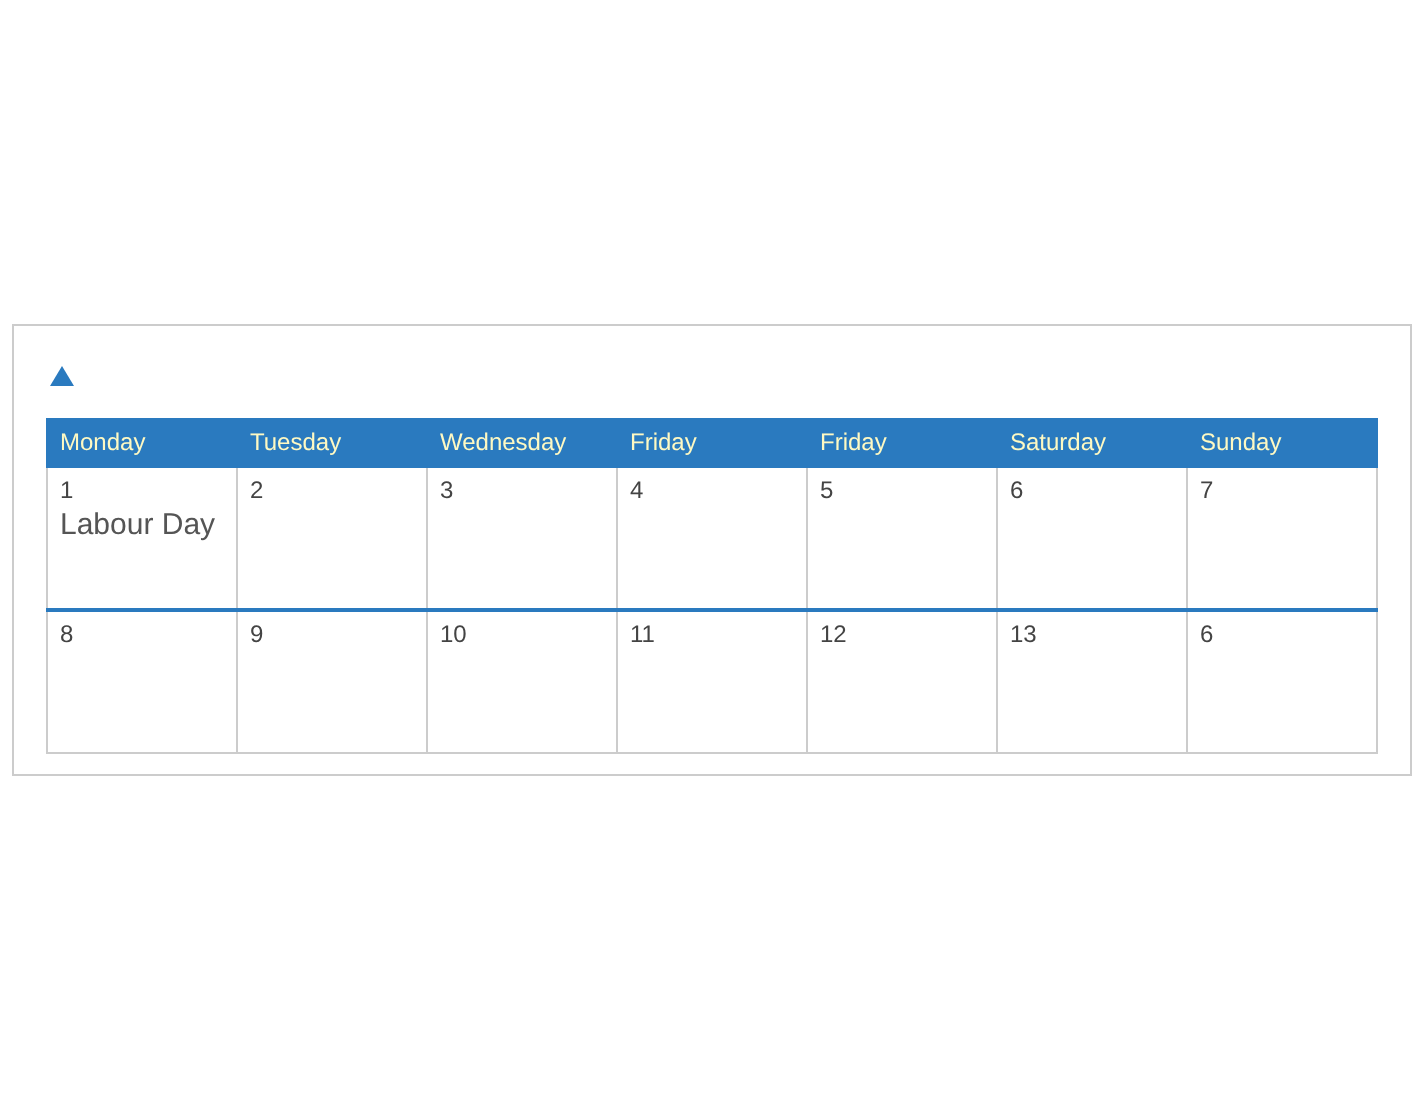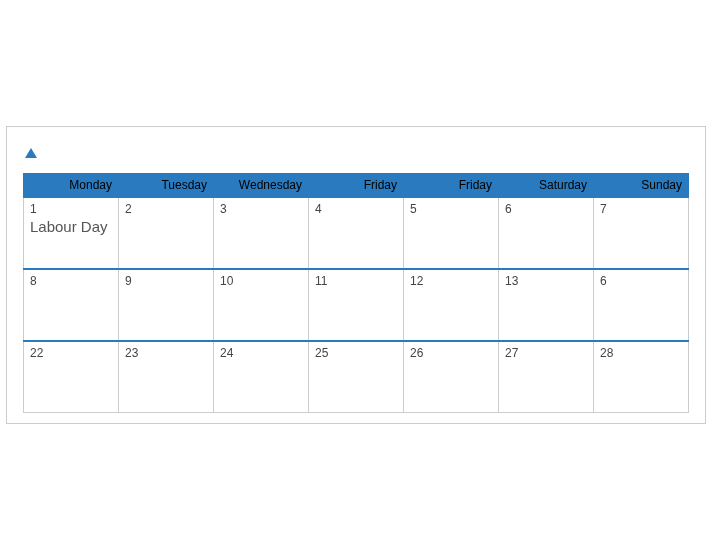--- a/index.html
+++ b/index.html
@@ -52,25 +52,25 @@
       font-weight: bold;
       min-width: 60px;
       text-align: right;
     }
     .calendar-grid {
       width: 100%;
       border-collapse: collapse;
     }
     .calendar-grid thead tr th {
       background: #2a7abf;
-      color: #000000;
+      color: #fef9c3;
       font-size: 12px;
       font-weight: normal;
       padding: 4px 6px;
-      text-align: right;
+      text-align: left;
       border: 1px solid #2a7abf;
     }
     .calendar-grid tbody tr {
       height: 72px;
     }
     .calendar-grid tbody tr td {
       vertical-align: top;
       padding: 4px 6px;
       font-size: 12px;
       color: #333;
@@ -175,38 +175,15 @@
           <td>
             <span class="day-number">12</span>
           </td>
           <td>
             <span class="day-number">13</span>
           </td>
           <td>
             <span class="day-number">6</span>
           </td>
         </tr>
-        <tr>
-          <td>
-            <span class="day-number">22</span>
-          </td>
-          <td>
-            <span class="day-number">23</span>
-          </td>
-          <td>
-            <span class="day-number">24</span>
-          </td>
-          <td>
-            <span class="day-number">25</span>
-          </td>
-          <td>
-            <span class="day-number">26</span>
-          </td>
-          <td>
-            <span class="day-number">27</span>
-          </td>
-          <td>
-            <span class="day-number">28</span>
-          </td>
-        </tr>
       </tbody>
   </table>
 </div>
 
 </body></html>

